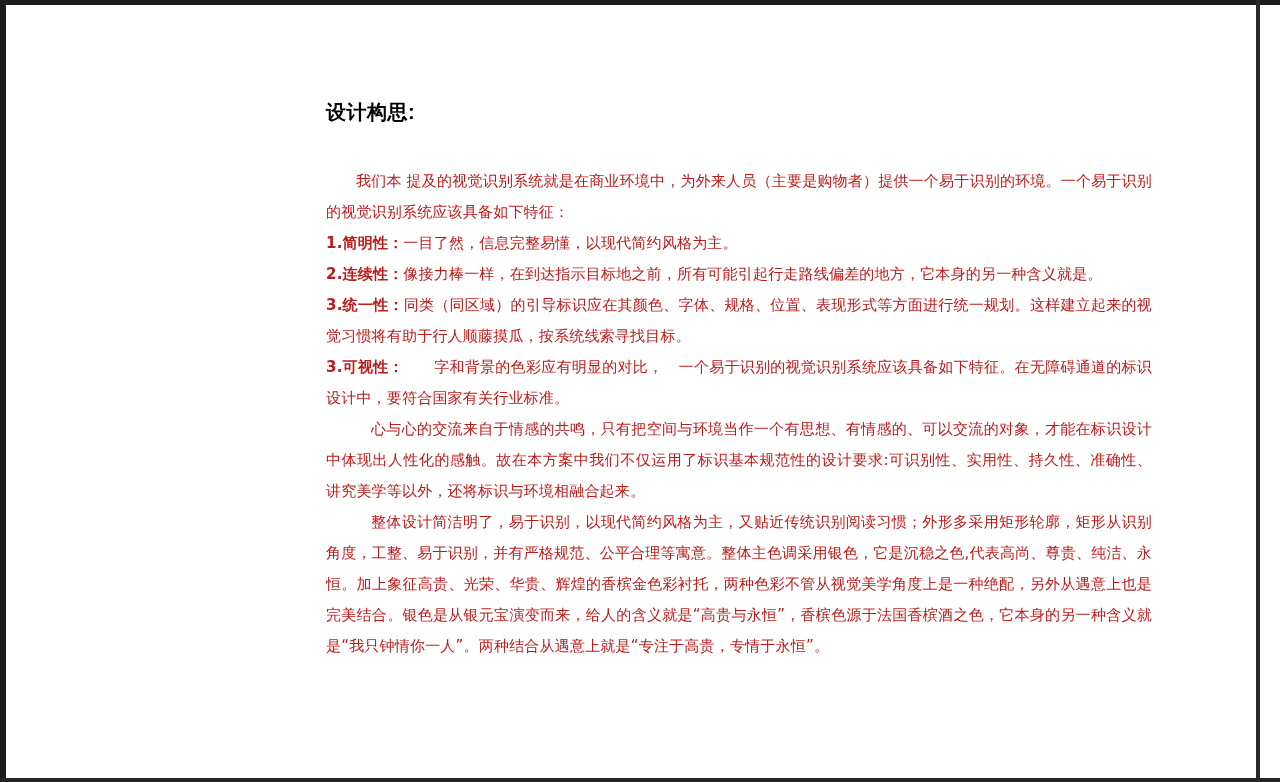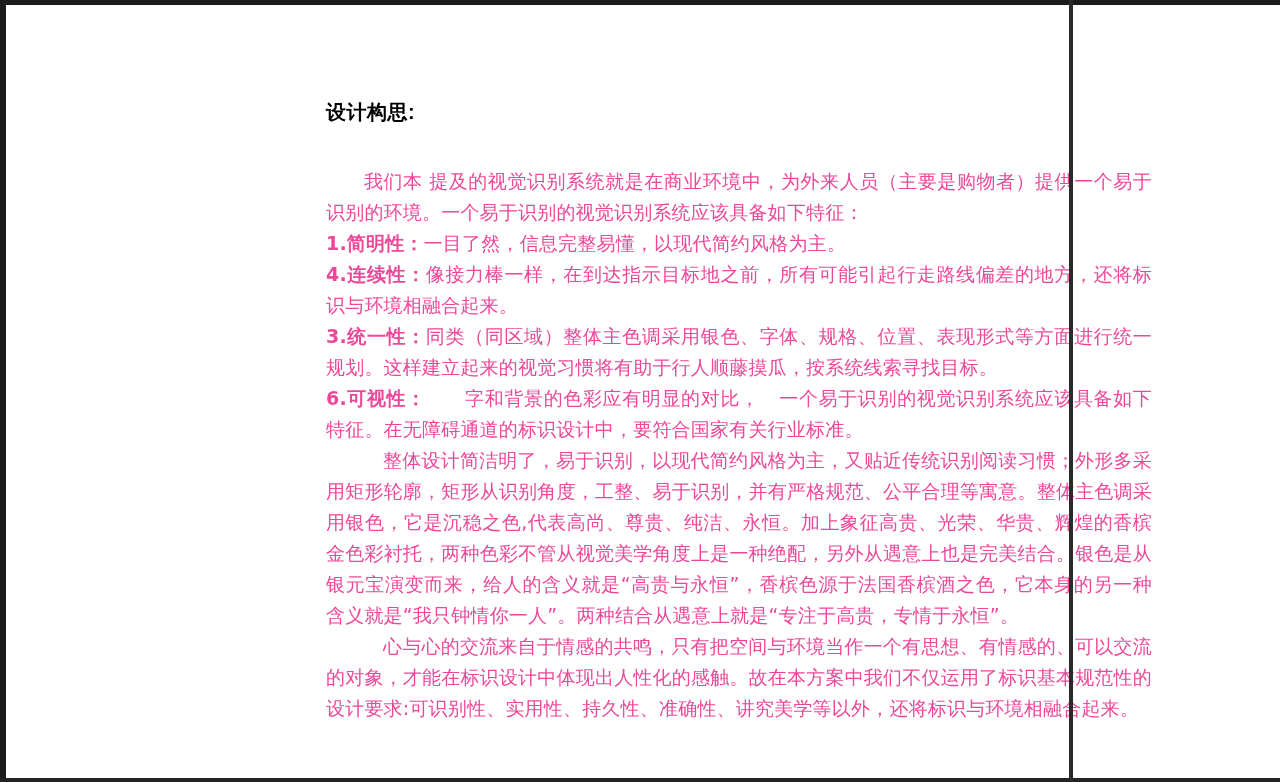--- a/index.html
+++ b/index.html
@@ -8,21 +8,21 @@
     background: #ffffff;
   }
   body {
     width: 1280px;
     height: 782px;
     font-family: "Liberation Serif", "DejaVu Serif", serif;
     overflow: hidden;
   }
   .page {
     position: relative;
-    width: 1073px;
+    width: 1260px;
     height: 782px;
     background: #ffffff;
     box-sizing: border-box;
   }
   
   .page::before {
     content: "";
     position: absolute;
     left: 0; top: 0;
     width: 6px; height: 782px;
@@ -65,22 +65,22 @@
     font-family: "Liberation Sans", "DejaVu Sans", sans-serif;
     font-weight: bold;
     font-size: 20px;
     color: #000000;
     letter-spacing: 0.5px;
     margin: 0 0 42px 0;
     line-height: 1.2;
   }
   .para {
     font-family: "DejaVu Sans", "Liberation Sans", sans-serif;
-    font-size: 19px;
-    color: #ec4899;
+    font-size: 15px;
+    color: #b91c1c;
     line-height: 31px;
     margin: 0;
     text-align: justify;
     text-justify: inter-ideograph;
     letter-spacing: 0.2px;
   }
   .para .lead {
     font-weight: bold;
     margin-top: 26px;
   }
@@ -98,25 +98,25 @@
   <div class="edge-top"></div>
   <div class="edge-bottom"></div>
   <div class="sheet">
     <div class="content">
       <h1 class="doc-title">设计构思:</h1>
 
       <p class="para indent-2"><span>我们本    提及的视觉识别系统就是在商业环境中，为外来人员（主要是购物者）提供一个易于识别的环境。一个易于识别的视觉识别系统应该具备如下特征：</span></p>
 
       <p class="para"><span class="lead">1.简明性：</span><span>一目了然，信息完整易懂，以现代简约风格为主。</span></p>
 
-      <p class="para"><span class="lead">4.连续性：</span><span>像接力棒一样，在到达指示目标地之前，所有可能引起行走路线偏差的地方，还将标识与环境相融合起来。</span></p>
+      <p class="para"><span class="lead">2.连续性：</span><span>像接力棒一样，在到达指示目标地之前，所有可能引起行走路线偏差的地方，它本身的另一种含义就是。</span></p>
 
 
-      <p class="para"><span class="lead">3.统一性：</span><span>同类（同区域）整体主色调采用银色、字体、规格、位置、表现形式等方面进行统一规划。这样建立起来的视觉习惯将有助于行人顺藤摸瓜，按系统线索寻找目标。</span></p>
+      <p class="para"><span class="lead">3.统一性：</span><span>同类（同区域）的引导标识应在其颜色、字体、规格、位置、表现形式等方面进行统一规划。这样建立起来的视觉习惯将有助于行人顺藤摸瓜，按系统线索寻找目标。</span></p>
 
-      <p class="para"><span class="lead">6.可视性：</span><span>　　字和背景的色彩应有明显的对比，　一个易于识别的视觉识别系统应该具备如下特征。在无障碍通道的标识设计中，要符合国家有关行业标准。</span></p>
+      <p class="para"><span class="lead">3.可视性：</span><span>　　字和背景的色彩应有明显的对比，　一个易于识别的视觉识别系统应该具备如下特征。在无障碍通道的标识设计中，要符合国家有关行业标准。</span></p>
+
+      <p class="para indent-3"><span>心与心的交流来自于情感的共鸣，只有把空间与环境当作一个有思想、有情感的、可以交流的对象，才能在标识设计中体现出人性化的感触。故在本方案中我们不仅运用了标识基本规范性的设计要求:可识别性、实用性、持久性、准确性、讲究美学等以外，还将标识与环境相融合起来。</span></p>
 
       <p class="para indent-3"><span>整体设计简洁明了，易于识别，以现代简约风格为主，又贴近传统识别阅读习惯；外形多采用矩形轮廓，矩形从识别角度，工整、易于识别，并有严格规范、公平合理等寓意。整体主色调采用银色，它是沉稳之色,代表高尚、尊贵、纯洁、永恒。加上象征高贵、光荣、华贵、辉煌的香槟金色彩衬托，两种色彩不管从视觉美学角度上是一种绝配，另外从遇意上也是完美结合。银色是从银元宝演变而来，给人的含义就是“高贵与永恒”，香槟色源于法国香槟酒之色，它本身的另一种含义就是“我只钟情你一人”。两种结合从遇意上就是“专注于高贵，专情于永恒”。</span></p>
-
-      <p class="para indent-3"><span>心与心的交流来自于情感的共鸣，只有把空间与环境当作一个有思想、有情感的、可以交流的对象，才能在标识设计中体现出人性化的感触。故在本方案中我们不仅运用了标识基本规范性的设计要求:可识别性、实用性、持久性、准确性、讲究美学等以外，还将标识与环境相融合起来。</span></p>
     </div>
   </div>
 </div>
 
 </body></html>

